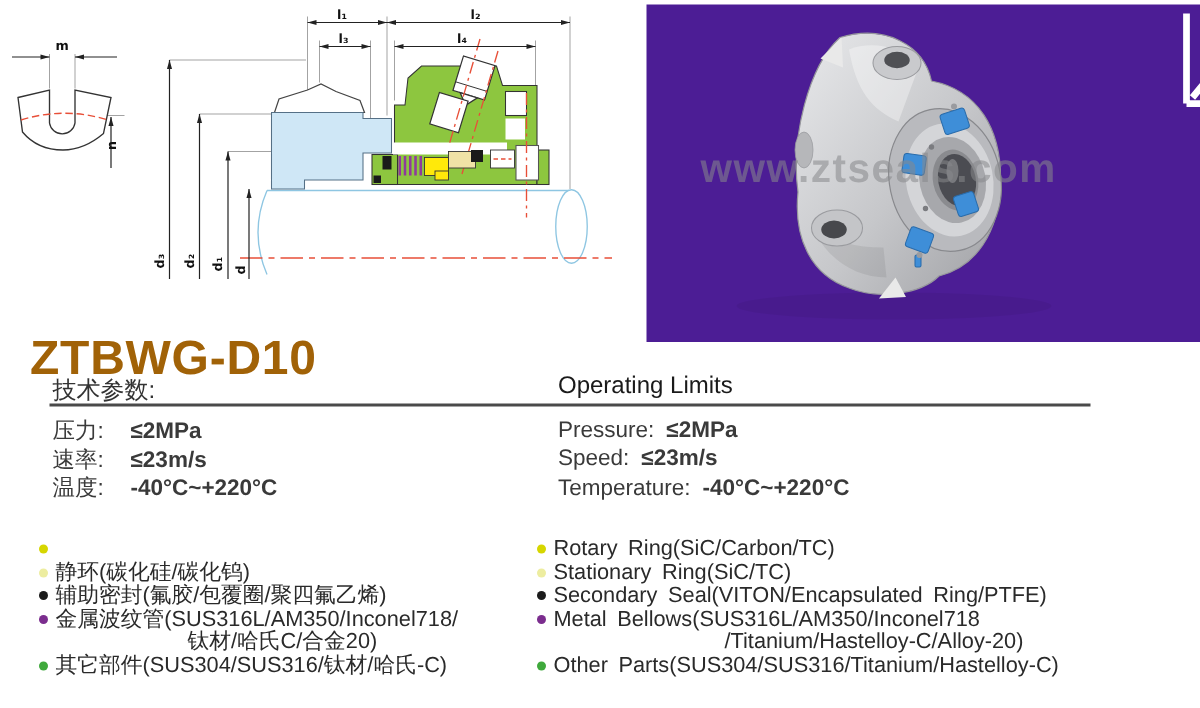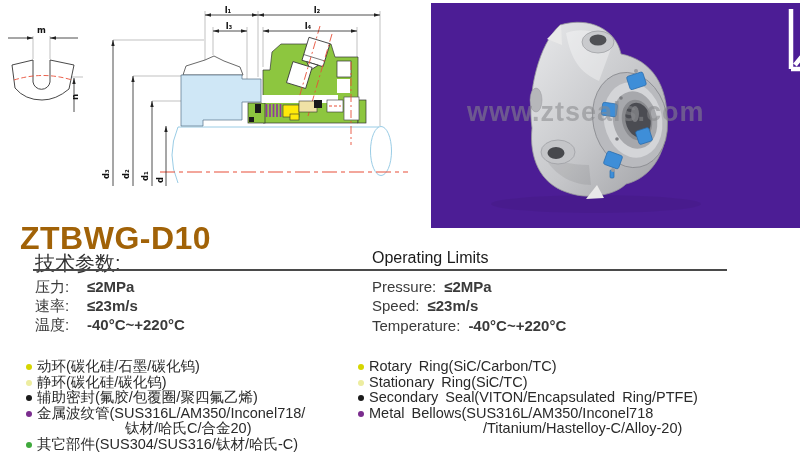--- a/index.html
+++ b/index.html
@@ -6,21 +6,21 @@
   .page{position:relative;width:800px;height:472px;background:#ffffff;overflow:hidden;
         font-family:"Liberation Sans","DejaVu Sans",sans-serif;color:#2b2b2b;}
   .drawing{position:absolute;left:0;top:0;}
   .photo-box{position:absolute;left:431px;top:3px;width:369px;height:225px;background:#4c1d95;padding-left:43px;}
   .product-svg{position:absolute;left:0;top:0;}
   .watermark{position:absolute;left:36px;top:94px;font-size:27px;font-weight:bold;
              color:#88898c;opacity:0.55;letter-spacing:1px;white-space:nowrap;}
   .corner-icon{position:absolute;right:0;top:0;}
   .page-title{position:absolute;left:20px;top:220px;font-size:32px;font-weight:800;
               color:#a16207;letter-spacing:0.5px;}
-  .spec-head-cn{position:absolute;left:35px;top:250px;font-size:20px;color:#333;}
+  .spec-head-cn{position:absolute;left:35px;top:250px;font-size:16px;color:#333;}
   .spec-head-en{position:absolute;left:372px;top:249px;font-size:16px;font-weight:normal;color:#1a1a1a;}
   .rule{position:absolute;left:33px;top:269px;width:694px;height:2px;background:#4a4a4a;}
   .spec-row{position:absolute;font-size:15px;color:#3a3a3a;white-space:nowrap;}
   .spec-row .lab{display:inline-block;min-width:44px;}
   .spec-row .val{margin-left:8px;font-weight:bold;}
   .mat-col{position:absolute;top:359px;font-size:14.5px;line-height:15.6px;color:#2a2a2a;white-space:nowrap;}
   .mat-col-cn{left:26px;}
   .mat-col-en{left:358px;word-spacing:3px;}
   .bullet{display:inline-block;width:6px;height:6px;border-radius:50%;margin-right:5px;
           vertical-align:1px;}
@@ -199,29 +199,30 @@
     <span>Pressure:</span><span class="val">≤2MPa</span>
   </div>
   <div class="spec-row" style="left:372px;top:297px;">
     <span>Speed:</span><span class="val">≤23m/s</span>
   </div>
   <div class="spec-row" style="left:372px;top:317px;text-align:right;">
     <span>Temperature:</span><span class="val">-40°C~+220°C</span>
   </div>
 
   <div class="mat-col mat-col-cn">
-    <div><span class="bullet" style="background: rgb(214, 214, 0);"></span><span>动环(碳化硅/石墨/碳化钨)</span></div>
+    <div><span class="bullet" style="background: rgb(214, 214, 0);"></span></div>
     <div><span class="bullet" style="background: rgb(237, 237, 160);"></span><span>静环(碳化硅/碳化钨)</span></div>
     <div><span class="bullet" style="background: rgb(27, 27, 27);"></span><span>辅助密封(氟胶/包覆圈/聚四氟乙烯)</span></div>
     <div><span class="bullet" style="background: rgb(123, 45, 142);"></span><span>金属波纹管(SUS316L/AM350/Inconel718/</span></div>
     <div class="cont-cn"><span>钛材/哈氏C/合金20)</span></div>
     <div><span class="bullet" style="background: rgb(63, 169, 60);"></span><span>其它部件(SUS304/SUS316/钛材/哈氏-C)</span></div>
   </div>
 
   <div class="mat-col mat-col-en">
     <div><span class="bullet" style="background: rgb(214, 214, 0);"></span><span>Rotary Ring(SiC/Carbon/TC)</span></div>
     <div><span class="bullet" style="background: rgb(237, 237, 160);"></span><span>Stationary Ring(SiC/TC)</span></div>
     <div><span class="bullet" style="background: rgb(27, 27, 27);"></span><span>Secondary Seal(VITON/Encapsulated Ring/PTFE)</span></div>
     <div><span class="bullet" style="background: rgb(123, 45, 142);"></span><span>Metal Bellows(SUS316L/AM350/Inconel718</span></div>
     <div class="cont-en"><span>/Titanium/Hastelloy-C/Alloy-20)</span></div>
+    <div><span class="bullet" style="background: rgb(63, 169, 60);"></span><span>Other Parts(SUS304/SUS316/Titanium/Hastelloy-C)</span></div>
   </div>
 
 </div>
 
 </body></html>

